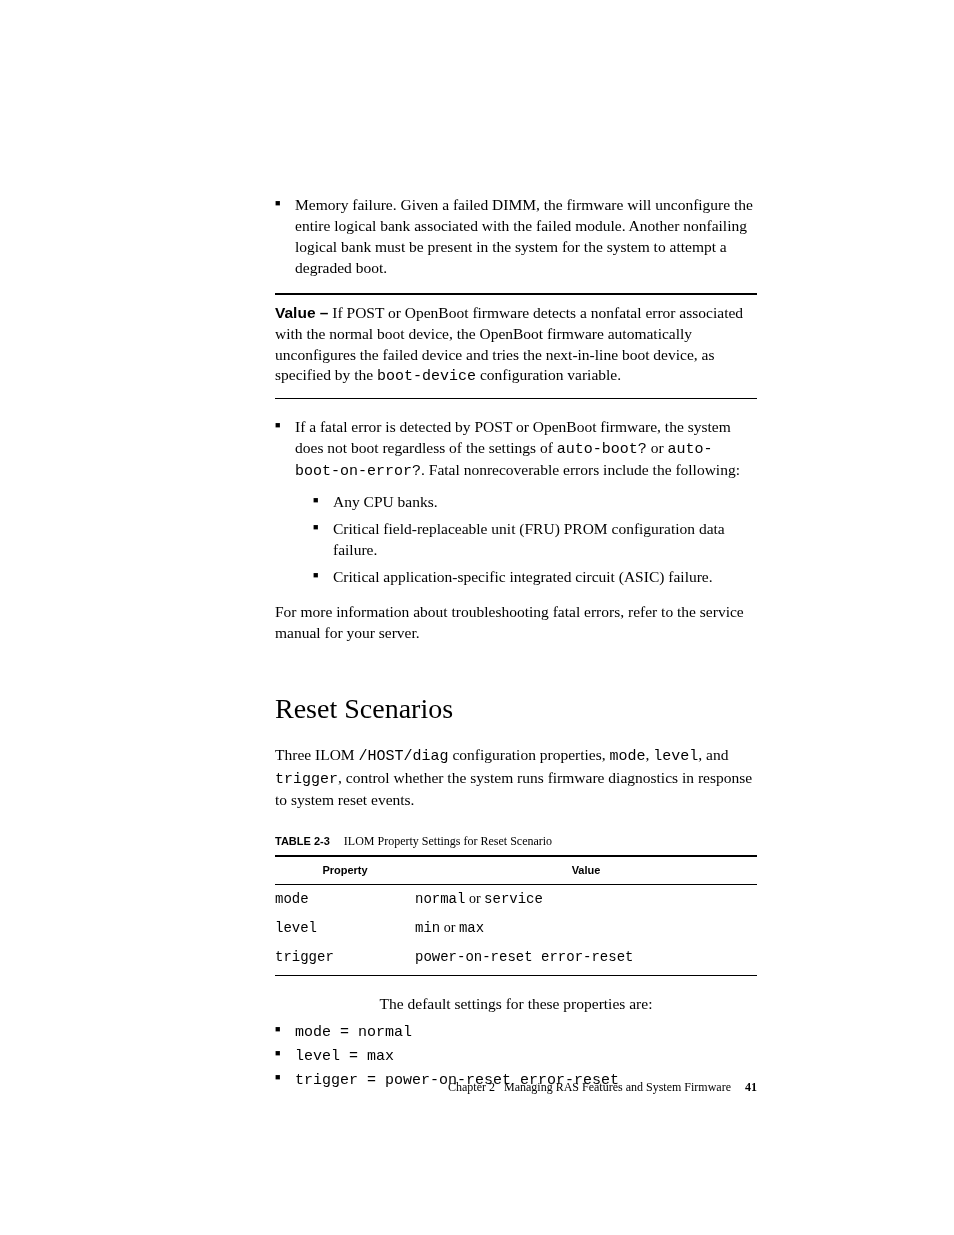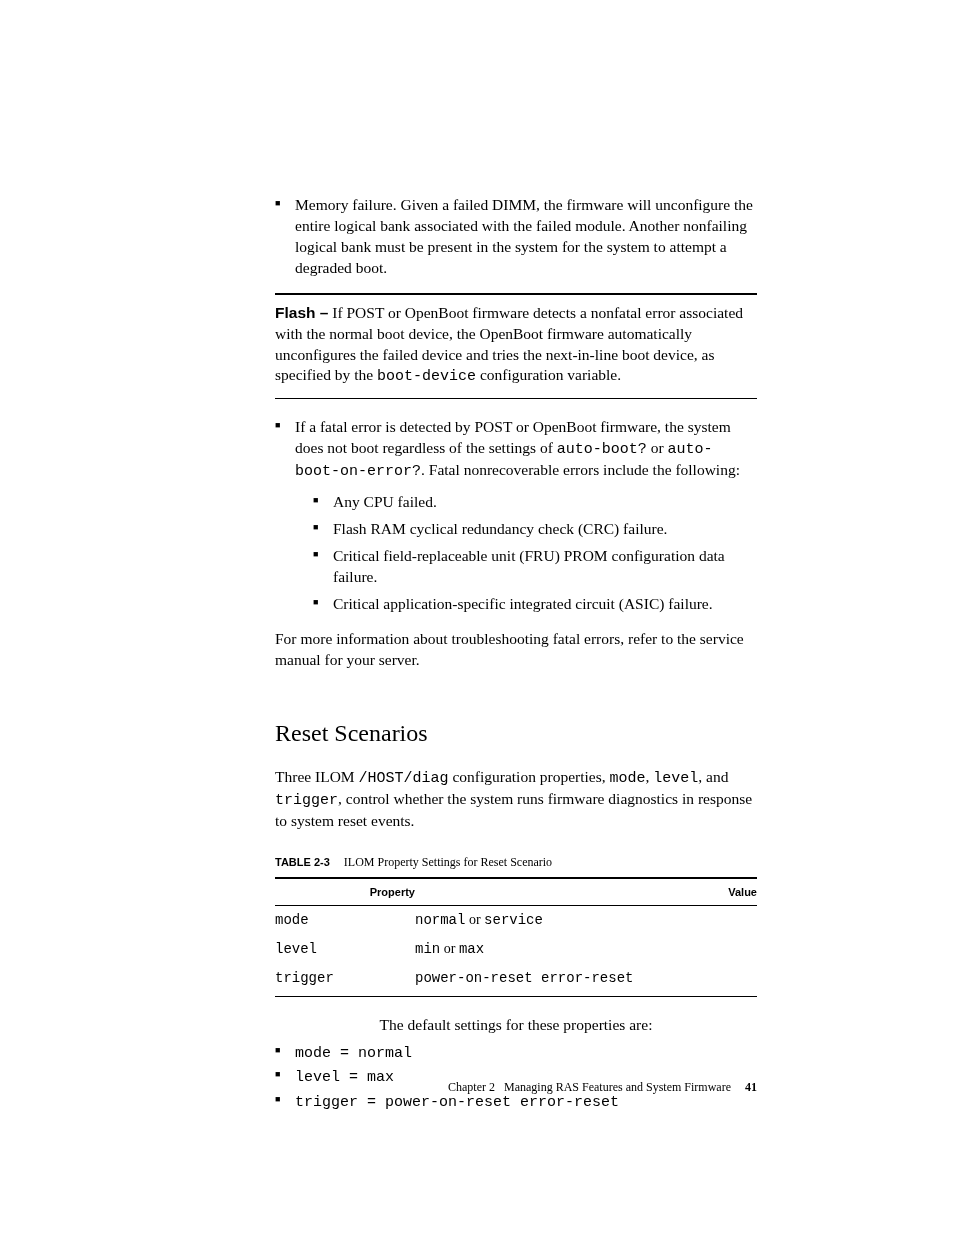--- a/index.html
+++ b/index.html
@@ -56,21 +56,21 @@
   }
   .mono {
     font-family: "Courier New", Courier, monospace;
     font-size: 15px;
   }
   .body-para {
     margin: 12px 0 20px 0;
   }
   h2.section {
     font-weight: normal;
-    font-size: 24px;
+    font-size: 28px;
     margin: 46px 0 18px 0;
   }
   .table-caption {
     font-size: 12px;
     margin: 22px 0 6px 0;
   }
   .table-caption .tlabel {
     font-family: Arial, Helvetica, sans-serif;
     font-weight: bold;
     font-size: 11px;
@@ -79,21 +79,21 @@
   table.props {
     width: 100%;
     border-collapse: collapse;
     font-size: 13px;
   }
   table.props thead tr {
     border-top: 2px solid #000;
     border-bottom: 1px solid #000;
   }
   table.props th {
-    text-align: right;
+    text-align: center;
     font-family: Arial, Helvetica, sans-serif;
     font-weight: bold;
     font-size: 11px;
     padding: 6px 0;
   }
   table.props td {
     padding: 5px 0;
     font-family: "Courier New", Courier, monospace;
     font-size: 14px;
   }
@@ -136,28 +136,27 @@
 
 <div class="page">
 
   <div>
     <div class="outer-bullet">
       <span>Memory failure. Given a failed DIMM, the firmware will unconfigure the entire logical bank associated with the failed module. Another nonfailing logical bank must be present in the system for the system to attempt a degraded boot.</span>
     </div>
   </div>
 
   <div class="note-box">
-    <span class="note-label">Flash –</span><span> If POST or OpenBoot firmware detects a nonfatal error associated with the normal boot device, the OpenBoot firmware automatically unconfigures the failed device and tries the next-in-line boot device, as specified by the </span><span class="mono">boot-device</span><span> configuration variable.</span>
+    <span class="note-label">Value –</span><span> If POST or OpenBoot firmware detects a nonfatal error associated with the normal boot device, the OpenBoot firmware automatically unconfigures the failed device and tries the next-in-line boot device, as specified by the </span><span class="mono">boot-device</span><span> configuration variable.</span>
   </div>
 
   <div class="outer-bullet">
     <span>If a fatal error is detected by POST or OpenBoot firmware, the system does not boot regardless of the settings of </span><span class="mono">auto-boot?</span><span> or </span><span class="mono">auto-boot-on-error?</span><span>. Fatal nonrecoverable errors include the following:</span>
     <div class="inner-list">
-      <div class="inner-bullet"><span>Any CPU failed.</span></div>
-      <div class="inner-bullet"><span>Flash RAM cyclical redundancy check (CRC) failure.</span></div>
+      <div class="inner-bullet"><span>Any CPU banks.</span></div>
       <div class="inner-bullet"><span>Critical field-replaceable unit (FRU) PROM configuration data failure.</span></div>
       <div class="inner-bullet"><span>Critical application-specific integrated circuit (ASIC) failure.</span></div>
     </div>
   </div>
 
   <div class="body-para">For more information about troubleshooting fatal errors, refer to the service manual for your server.</div>
 
   <h2 class="section">Reset Scenarios</h2>
 
   <div class="body-para" style="margin-bottom:12px">

